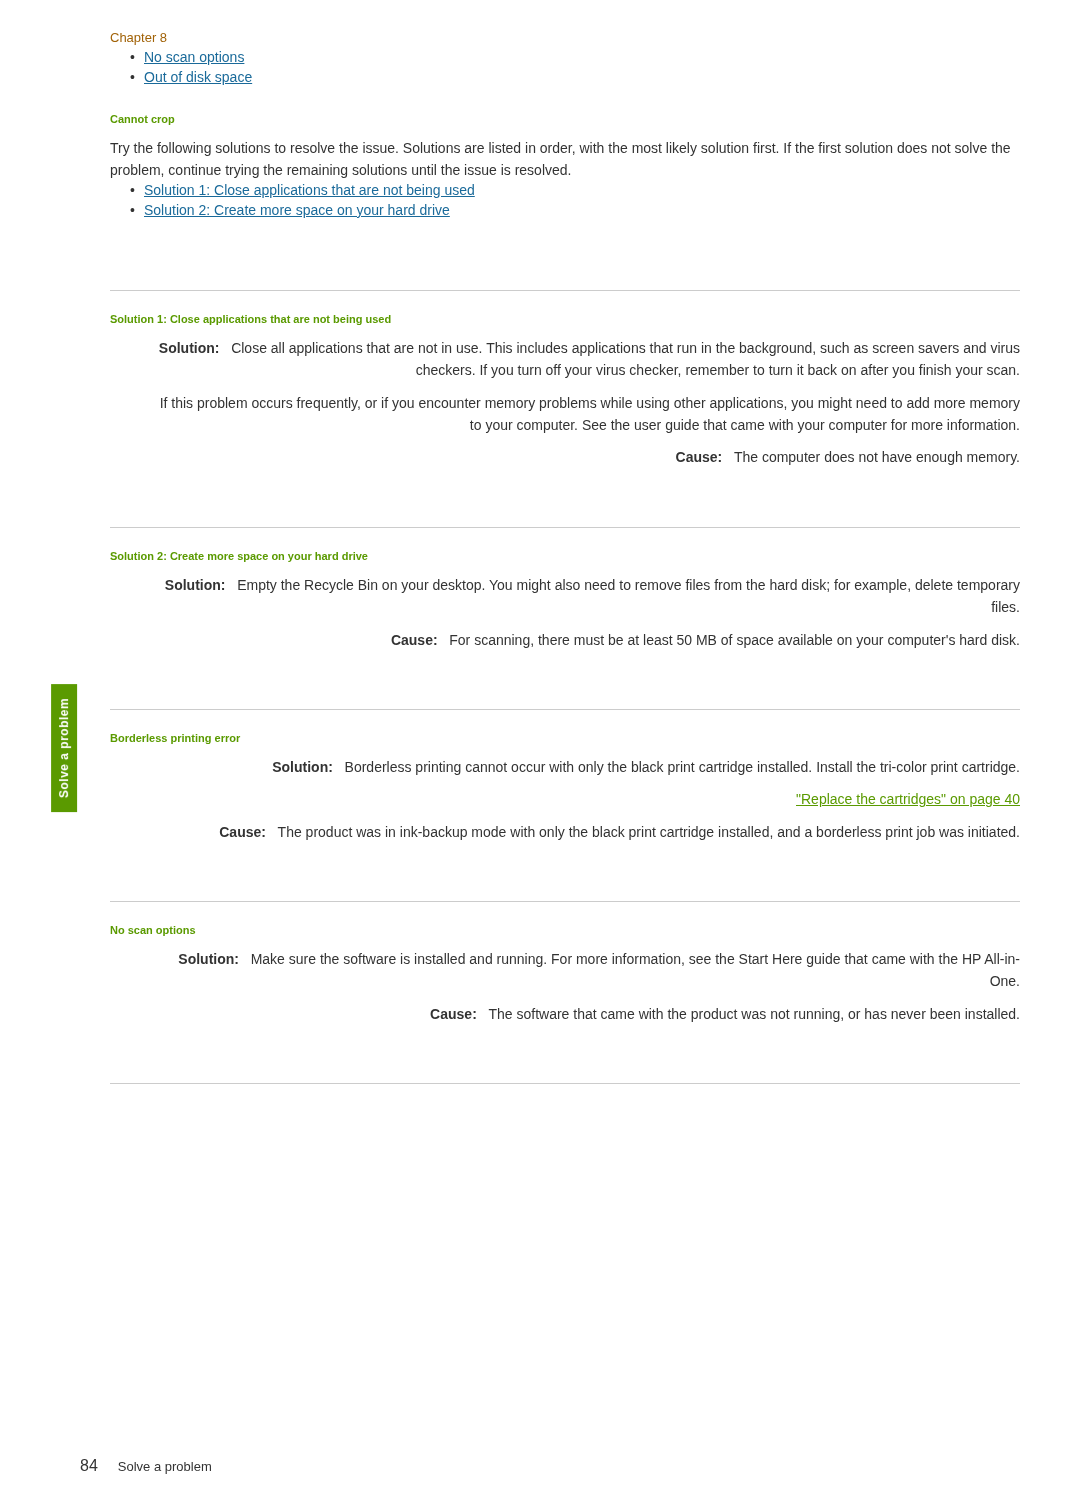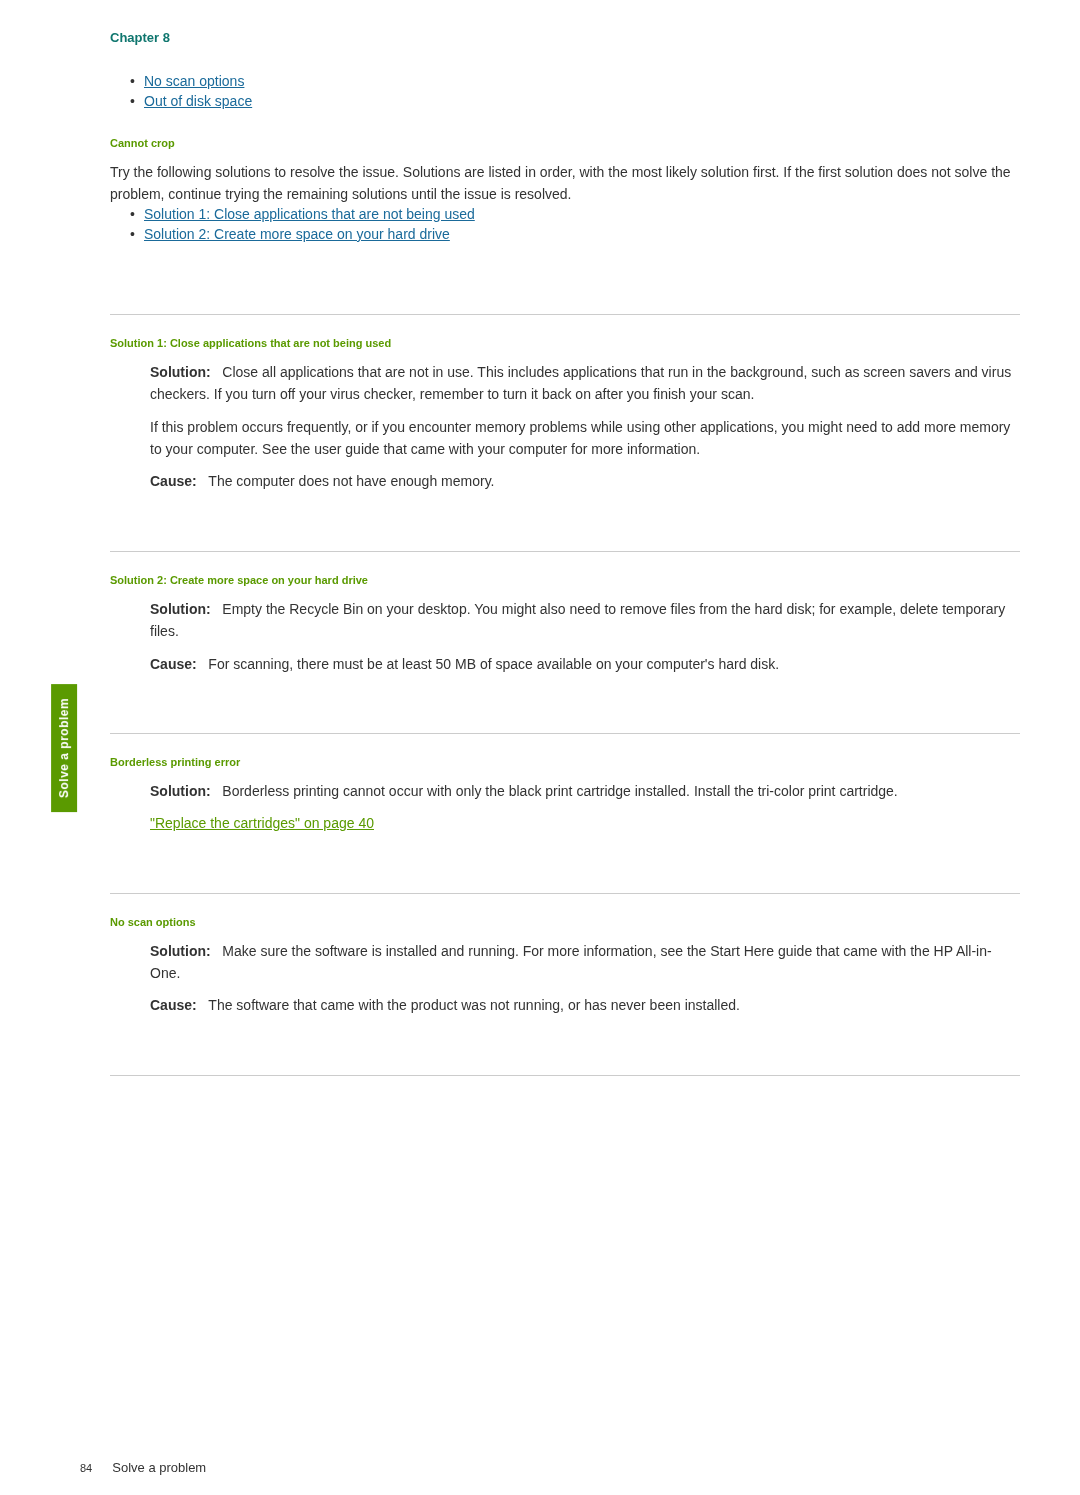--- a/index.html
+++ b/index.html
@@ -42,24 +42,24 @@
     }
 
     .main-content {
       margin-left: 30px;
       padding: 30px 60px 60px 80px;
       flex: 1;
       max-width: 1050px;
     }
 
     .chapter-heading {
-      color: #0f766e;
+      color: #a16207;
       font-size: 13px;
-      font-weight: bold;
-      margin-bottom: 28px;
+      font-weight: normal;
+      margin-bottom: 4px;
     }
 
     .bullet-list {
       list-style: none;
       margin-bottom: 28px;
       margin-left: 20px;
     }
 
     .bullet-list li {
       margin-bottom: 4px;
@@ -95,20 +95,21 @@
 
     .sub-section {
       padding-left: 40px;
       margin-bottom: 14px;
     }
 
     .sub-section p {
       font-size: 14px;
       line-height: 1.6;
       margin-bottom: 10px;
+      text-align: right;
     }
 
     .bold-label {
       font-weight: bold;
     }
 
     .section-block {
       margin-bottom: 0;
       padding-bottom: 22px;
     }
@@ -128,21 +129,21 @@
       position: absolute;
       bottom: 20px;
       left: 80px;
       right: 60px;
       display: flex;
       align-items: center;
       gap: 20px;
     }
 
     .footer-page {
-      font-size: 11px;
+      font-size: 16px;
       color: #333;
     }
 
     .footer-text {
       font-size: 13px;
       color: #333;
     }
   </style>
 </head>
 <body>
@@ -219,20 +220,24 @@
       <div class="section-heading">Borderless printing error</div>
 
       <div class="sub-section">
         <p>
           <span class="bold-label">Solution:</span>
           &nbsp;&nbsp;<span>Borderless printing cannot occur with only the black print cartridge installed. Install the tri-color print cartridge.</span>
         </p>
         <p>
           <a class="link-green" href="#replace-cartridges">"Replace the cartridges" on page 40</a>
         </p>
+        <p>
+          <span class="bold-label">Cause:</span>
+          &nbsp;&nbsp;<span>The product was in ink-backup mode with only the black print cartridge installed, and a borderless print job was initiated.</span>
+        </p>
       </div>
     </div>
 
     <hr class="divider">
 
     <div class="section-block" id="no-scan-options">
       <div class="section-heading">No scan options</div>
 
       <div class="sub-section">
         <p>

